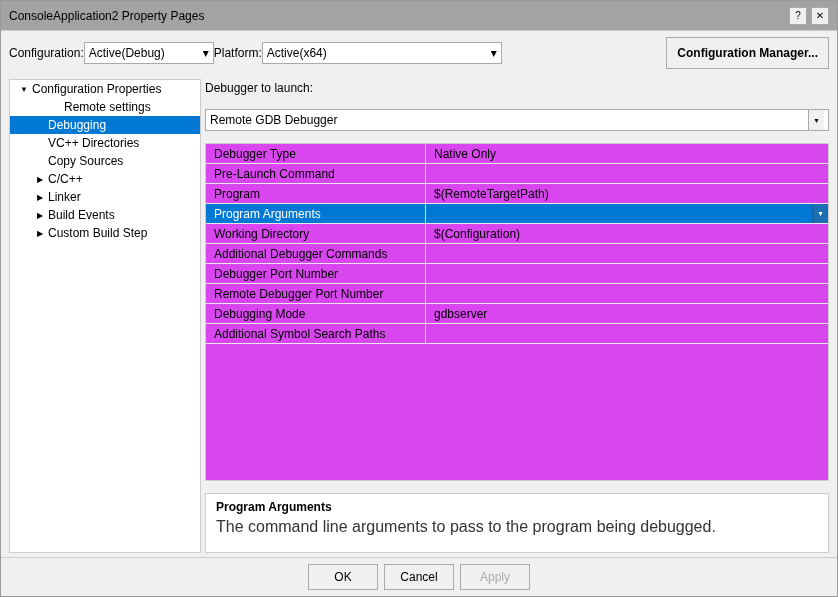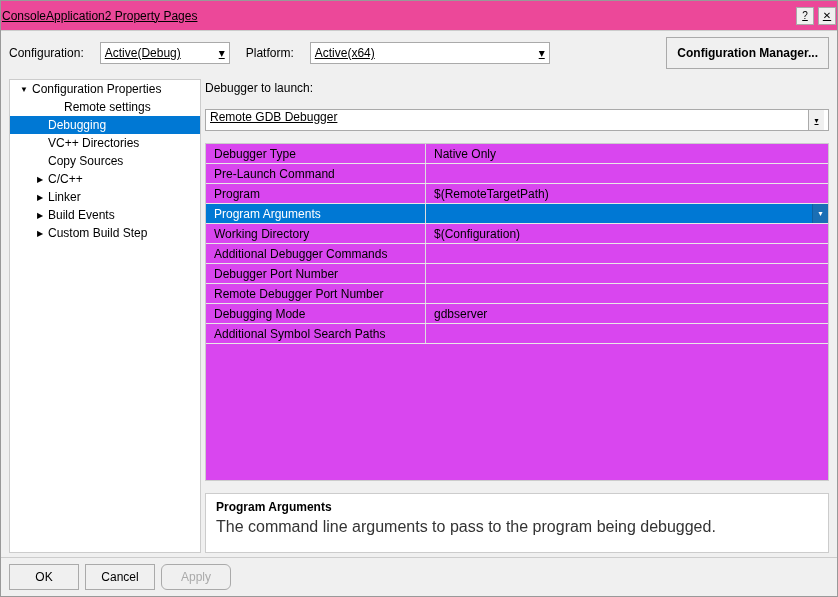--- a/index.html
+++ b/index.html
@@ -17,28 +17,27 @@
     .dialog {
       width: 838px;
       height: 597px;
       background: #f0f0f0;
       border: 1px solid #999;
       display: flex;
       flex-direction: column;
       box-shadow: 2px 2px 8px rgba(0,0,0,0.3);
     }
     .title-bar {
-      background: #ec4899;
-      padding: 6px 1px;
+      background: #a3a3a3;
+      padding: 6px 8px;
       display: flex;
       align-items: center;
       justify-content: space-between;
       border-bottom: 1px solid #ccc;
       height: 30px;
-      text-decoration: underline;
     }
     .title-bar-title {
       font-size: 12px;
       color: #000;
     }
     .title-bar-controls {
       display: flex;
       gap: 4px;
     }
     .title-btn {
@@ -49,37 +48,36 @@
       cursor: pointer;
       display: flex;
       align-items: center;
       justify-content: center;
       font-size: 10px;
     }
     .config-row {
       display: flex;
       align-items: center;
       padding: 6px 8px;
-      gap: 16px;
+      gap: 0;
       background: #f0f0f0;
     }
     .config-label {
       font-size: 12px;
     }
     .config-select {
       height: 22px;
       font-size: 12px;
       border: 1px solid #aaa;
       background: white;
       padding: 0 4px;
       cursor: pointer;
       display: flex;
       align-items: center;
       justify-content: space-between;
-      text-decoration: underline;
     }
     .config-select-config { width: 130px; }
     .config-select-platform { width: 240px; }
     .config-mgr-btn {
       height: 32px;
       padding: 0 10px;
       font-size: 12px;
       border: 1px solid #aaa;
       background: #f0f0f0;
       cursor: pointer;
@@ -128,26 +126,25 @@
     }
     .debugger-launch-label {
       font-size: 12px;
       padding: 2px 0;
     }
     .debugger-dropdown {
       height: 22px;
       border: 1px solid #aaa;
       background: white;
       display: flex;
-      align-items: flex-start;
+      align-items: center;
       justify-content: space-between;
       padding: 0 4px;
       cursor: pointer;
       font-size: 12px;
-      text-decoration: underline;
     }
     .dropdown-arrow {
       width: 16px;
       height: 100%;
       background: #f0f0f0;
       border-left: 1px solid #aaa;
       display: flex;
       align-items: center;
       justify-content: center;
       font-size: 8px;
@@ -203,21 +200,21 @@
       font-size: 12px;
       font-weight: bold;
       margin-bottom: 4px;
     }
     .info-desc {
       font-size: 16px;
       color: #333;
     }
     .footer {
       display: flex;
-      justify-content: flex-start;
+      justify-content: center;
       align-items: center;
       padding: 6px 8px;
       gap: 6px;
       background: #f0f0f0;
       border-top: 1px solid #ccc;
     }
     .footer-btn {
       height: 26px;
       min-width: 70px;
       padding: 0 14px;
@@ -228,21 +225,20 @@
       display: flex;
       align-items: center;
       justify-content: center;
     }
     .footer-btn.primary {
       background: #f0f0f0;
     }
     .footer-btn.disabled {
       color: #aaa;
       cursor: default;
-      border-radius: 6px;
     }
     .chevron-down::after { content: '▾'; }
   </style>
 </head>
 <body>
 
 <div class="dialog">
 
   <div class="title-bar">
     <span class="title-bar-title">ConsoleApplication2 Property Pages</span>

